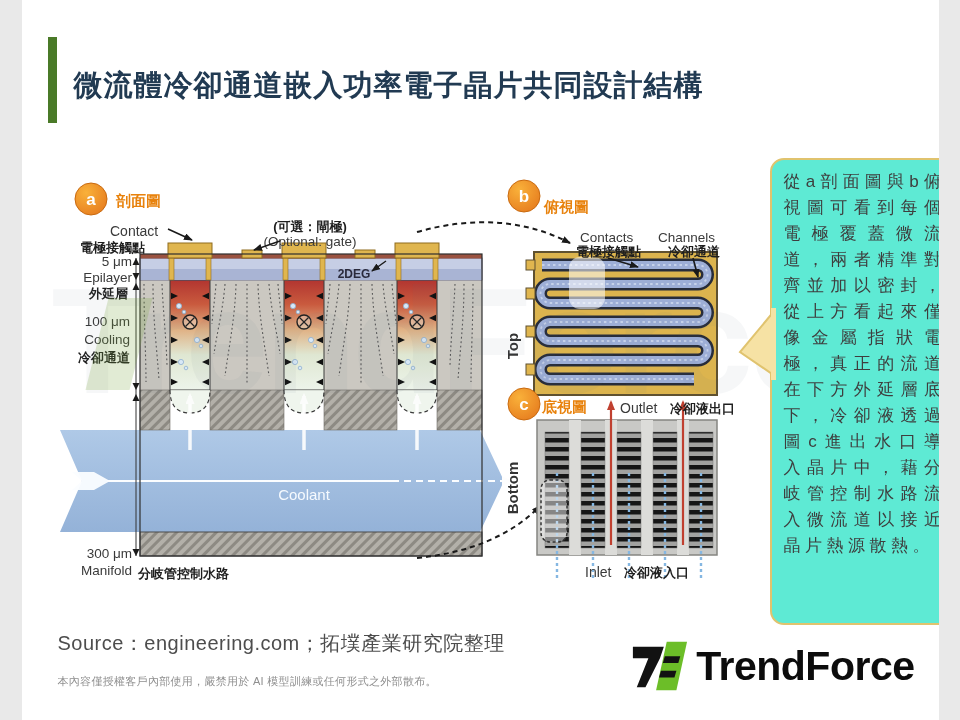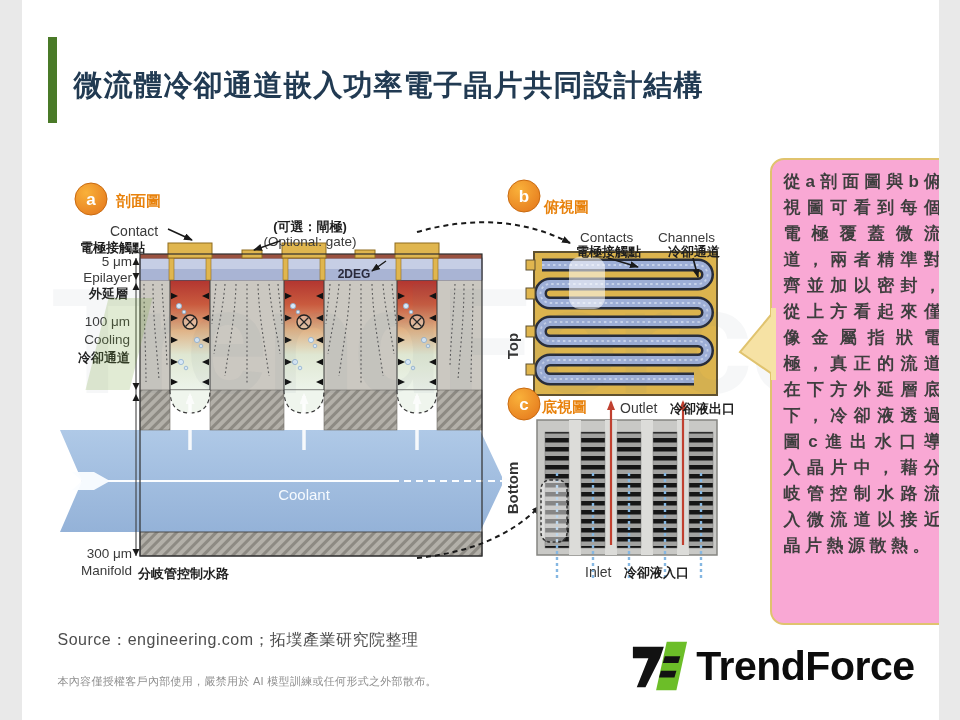--- a/index.html
+++ b/index.html
@@ -6,26 +6,26 @@
   .slide{position:relative;width:917px;height:720px;background:#ffffff;overflow:hidden;
          font-family:"Liberation Sans",sans-serif;margin:0 auto;}
   .accent-bar{position:absolute;left:26px;top:37px;width:9px;height:86px;background:#4A7A28;}
   .title{position:absolute;left:52px;top:66px;width:700px;font-size:29px;font-weight:bold;
          color:#213A52;letter-spacing:1px;}
   .canvas{position:absolute;left:30px;top:150px;width:710px;height:478px;}
   .watermark{position:absolute;left:30px;top:255px;width:720px;font-size:150px;font-weight:bold;
              color:rgba(90,105,120,0.055);letter-spacing:-4px;pointer-events:none;z-index:5;}
   .watermark-green{position:absolute;left:75px;top:298px;width:44px;height:92px;
              background:rgba(120,165,60,0.22);transform:skewX(-14deg);pointer-events:none;z-index:5;}
-  .callout{position:absolute;left:748px;top:158px;width:190px;height:467px;background:#f9a8d4;
-           border:2px solid #E0C36E;border-radius:14px;box-sizing:border-box;z-index:6;font-weight:bold;}
+  .callout{position:absolute;left:748px;top:158px;width:190px;height:467px;background:#5eead4;
+           border:2px solid #E0C36E;border-radius:14px;box-sizing:border-box;z-index:6;}
   .callout-text{padding:9px 12px;font-size:17px;line-height:26px;letter-spacing:4.5px;
            color:#3E3E3E;text-align:justify;}
   .callout-tail{position:absolute;left:-34px;top:148px;width:38px;height:72px;}
-  .source{position:absolute;left:36px;top:630px;font-size:16px;color:#4D4D4D;letter-spacing:0.5px;}
+  .source{position:absolute;left:36px;top:630px;font-size:20px;color:#4D4D4D;letter-spacing:0.5px;}
   .disclaimer{position:absolute;left:36px;font-size:11px;color:#8F8F8F;letter-spacing:0.3px;}
   .d1{top:656px;} .d2{top:674px;}
   .logo{position:absolute;right:24px;top:638px;display:flex;align-items:center;gap:8px;}
   .logo-text{font-size:41px;font-weight:bold;color:#0C0C0C;letter-spacing:-0.5px;}
   svg text{font-family:"Liberation Sans",sans-serif;}
 </style>
 </head>
 <body>
 
 <div class="slide">

